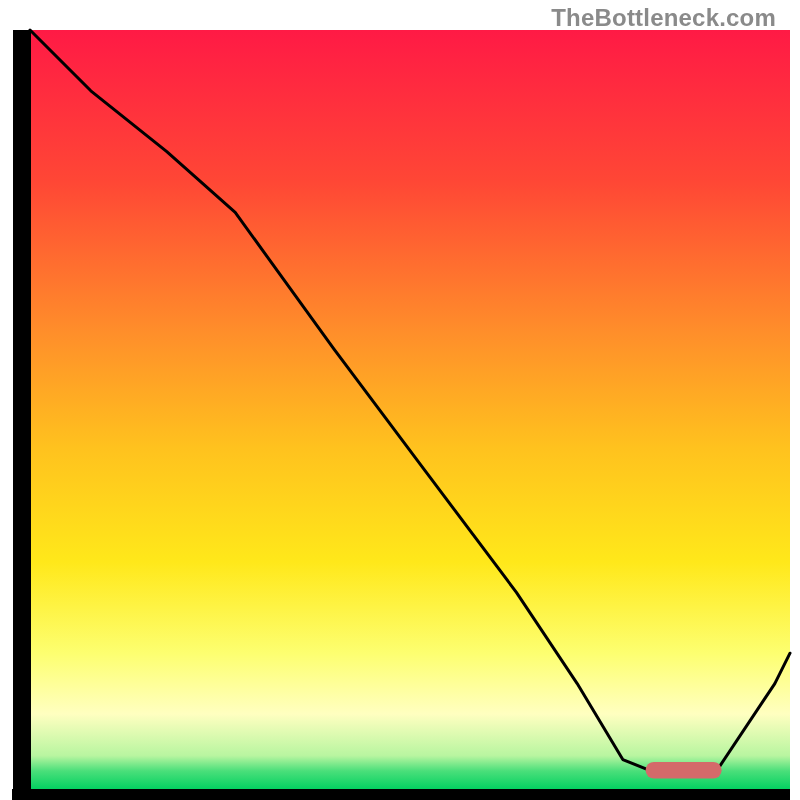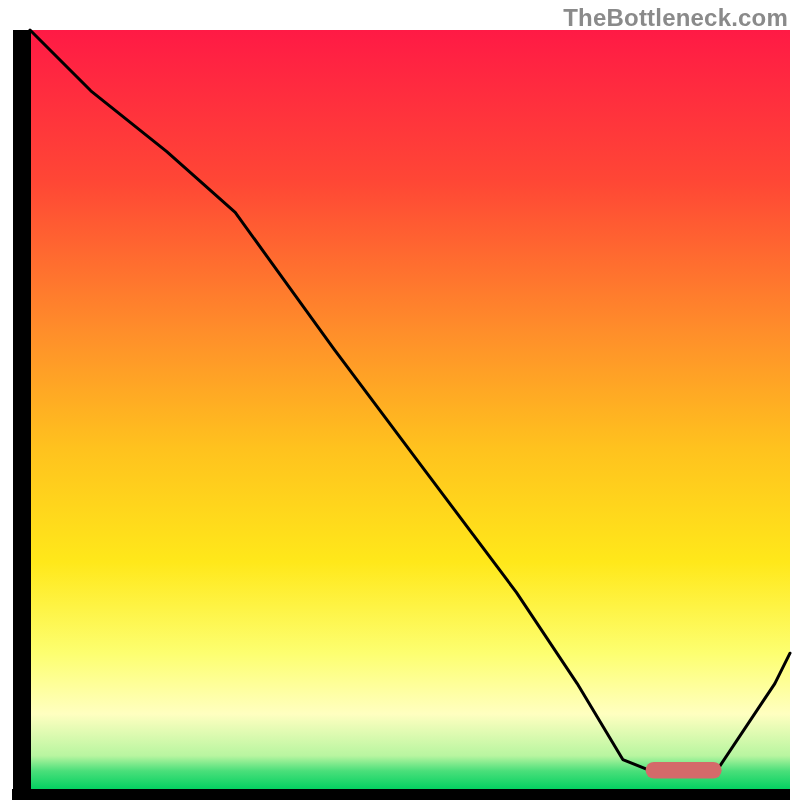--- a/index.html
+++ b/index.html
@@ -11,21 +11,21 @@
     font-family: Arial, Helvetica, sans-serif;
   }
   .wrap {
     position: relative;
     width: 800px;
     height: 800px;
   }
   .watermark {
     position: absolute;
     top: 4px;
-    right: 12px;
+    right: 24px;
     font-size: 24px;
     font-weight: bold;
     color: #8a8a8a;
     letter-spacing: 0.2px;
   }
   svg {
     display: block;
   }
 </style>
 </head>

